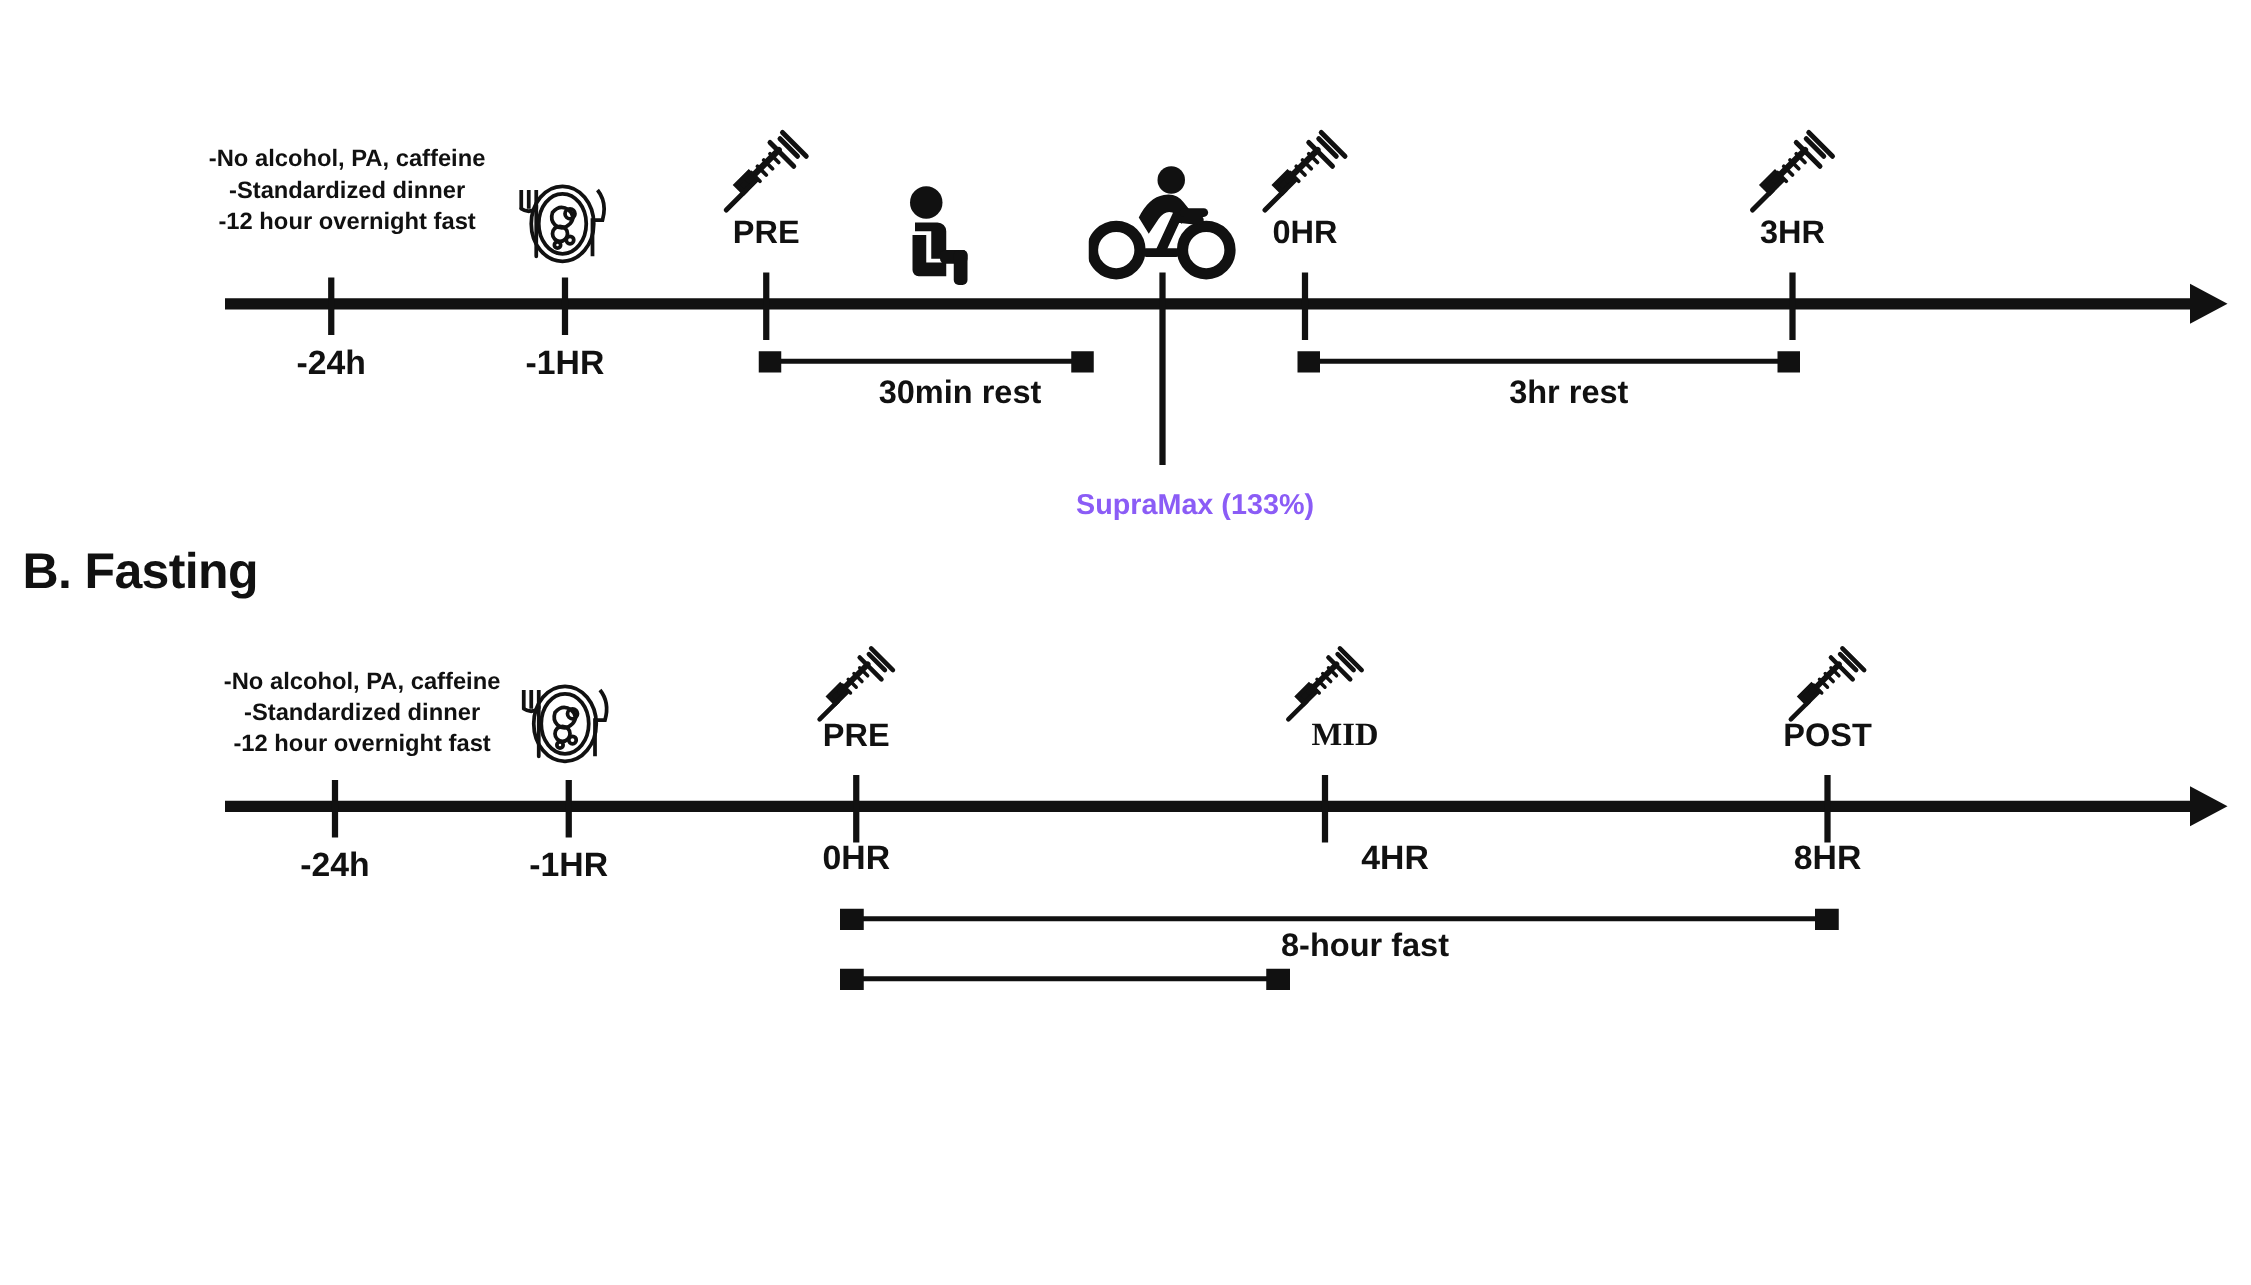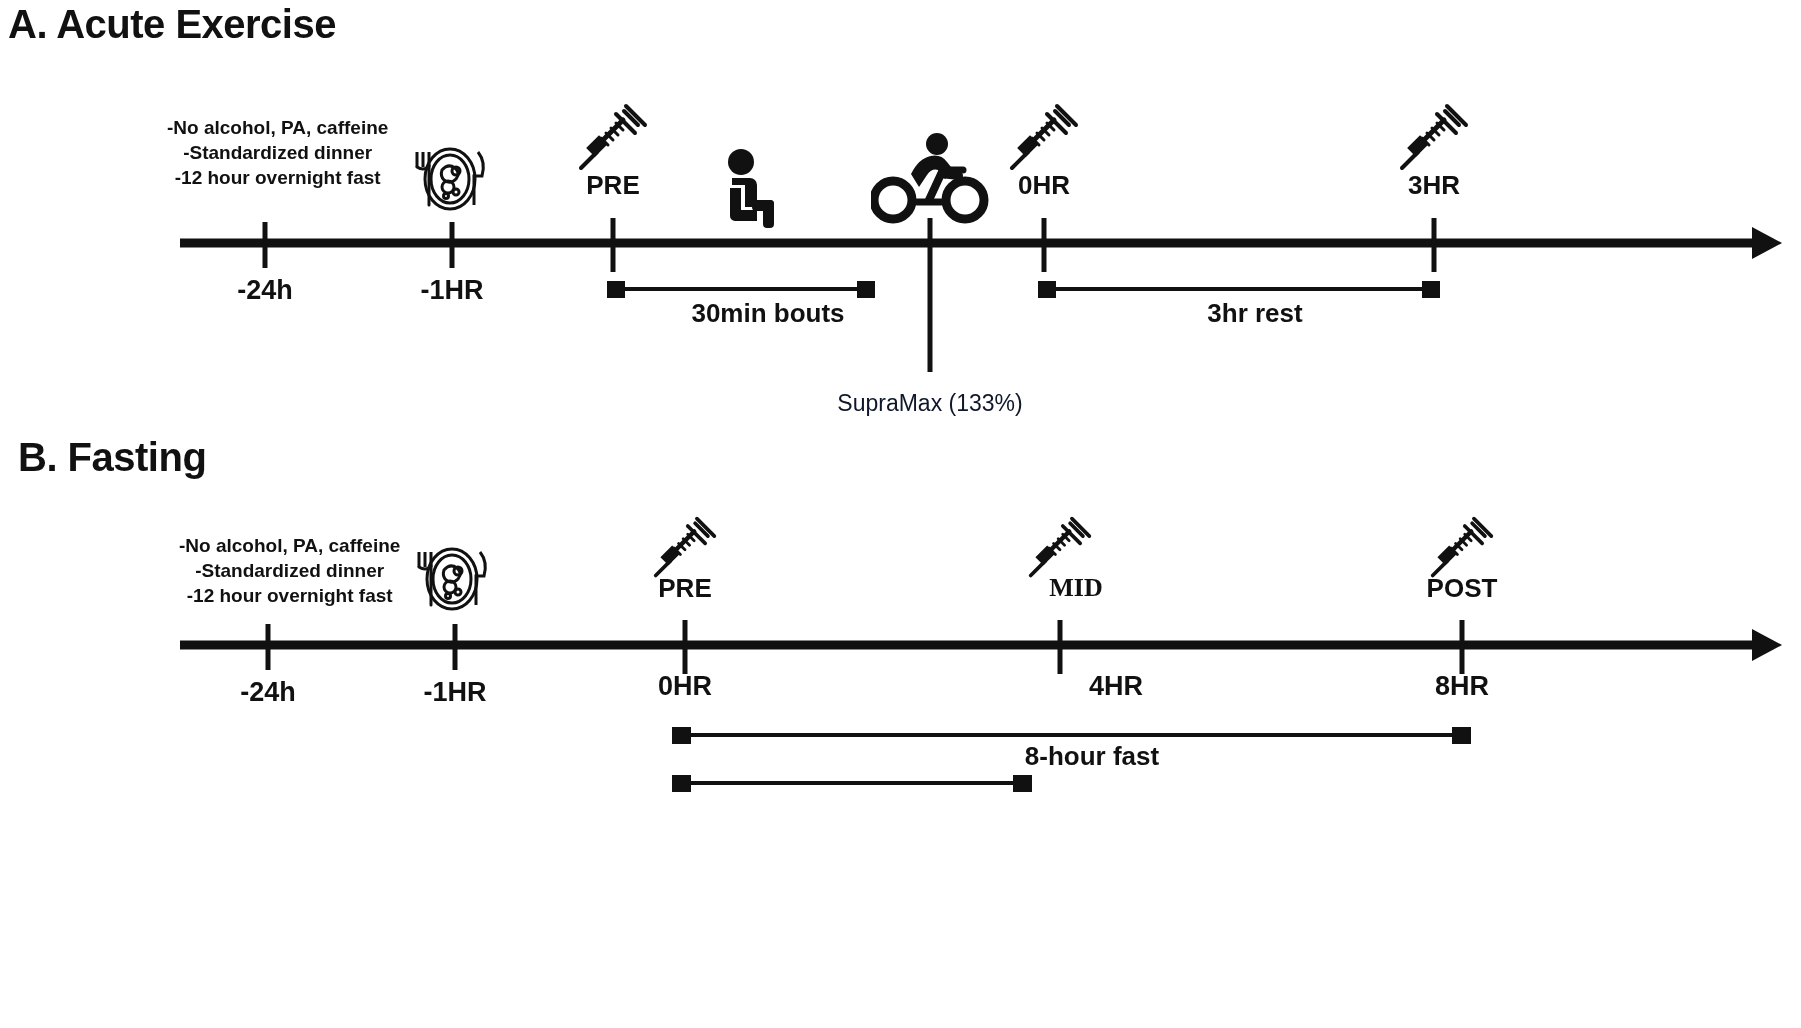--- a/index.html
+++ b/index.html
@@ -27,35 +27,34 @@
   }
   .tick-label{
     position:absolute;font-weight:bold;font-size:27px;white-space:nowrap;
     text-align:center;transform:translateX(-50%);color:#111;
   }
   .bracket-label{
     position:absolute;font-weight:bold;font-size:26px;line-height:32px;
     white-space:nowrap;text-align:center;transform:translateX(-50%);color:#111;
   }
   .anno-label{
-    position:absolute;font-weight:normal;font-size:23px;white-space:nowrap;
-    text-align:center;transform:translateX(-50%);color:#0f172a;
+    position:absolute;font-weight:bold;font-size:23px;white-space:nowrap;
+    text-align:center;transform:translateX(-50%);color:#8b5cf6;margin-left:26px;
   }
 
   .icon{position:absolute;transform:translateX(-50%);line-height:0;}
   .icon svg{display:block;}
 
   .axis-svg{position:absolute;left:0;top:0;overflow:visible;}
 </style>
 </head>
 <body>
 
 <div class="stage">
 
-  <div class="panel-title" style="left:8px;top:2px;">A. Acute Exercise</div>
 
   <div class="prep-note" style="left:148px;top:115px;">
     <div>-No alcohol, PA, caffeine</div>
     <div>-Standardized dinner</div>
     <div>-12 hour overnight fast</div>
   </div>
 
   <div class="icon" style="left:450px;top:140px;">
     <svg width="92" height="78" viewBox="0 0 92 78">
       <g fill="none" stroke="#111" stroke-width="3">
@@ -175,21 +174,21 @@
         <line x1="1047" y1="289" x2="1431" y2="289" stroke-width="4"></line>
         <rect x="1038" y="281" width="18" height="17" stroke="none"></rect>
         <rect x="1422" y="281" width="18" height="17" stroke="none"></rect>
       </g>
     </g>
   </svg>
 
   <div class="tick-label" style="left:265px;top:275px;">-24h</div>
   <div class="tick-label" style="left:452px;top:275px;">-1HR</div>
 
-  <div class="bracket-label" style="left:768px;top:297px;">30min bouts</div>
+  <div class="bracket-label" style="left:768px;top:297px;">30min rest</div>
   <div class="bracket-label" style="left:1255px;top:297px;">3hr rest</div>
 
   <div class="anno-label" style="left:930px;top:390px;">SupraMax (133%)</div>
 
   <div class="panel-title" style="left:18px;top:435px;">B. Fasting</div>
 
   <div class="prep-note" style="left:160px;top:533px;">
     <div>-No alcohol, PA, caffeine</div>
     <div>-Standardized dinner</div>
     <div>-12 hour overnight fast</div>

